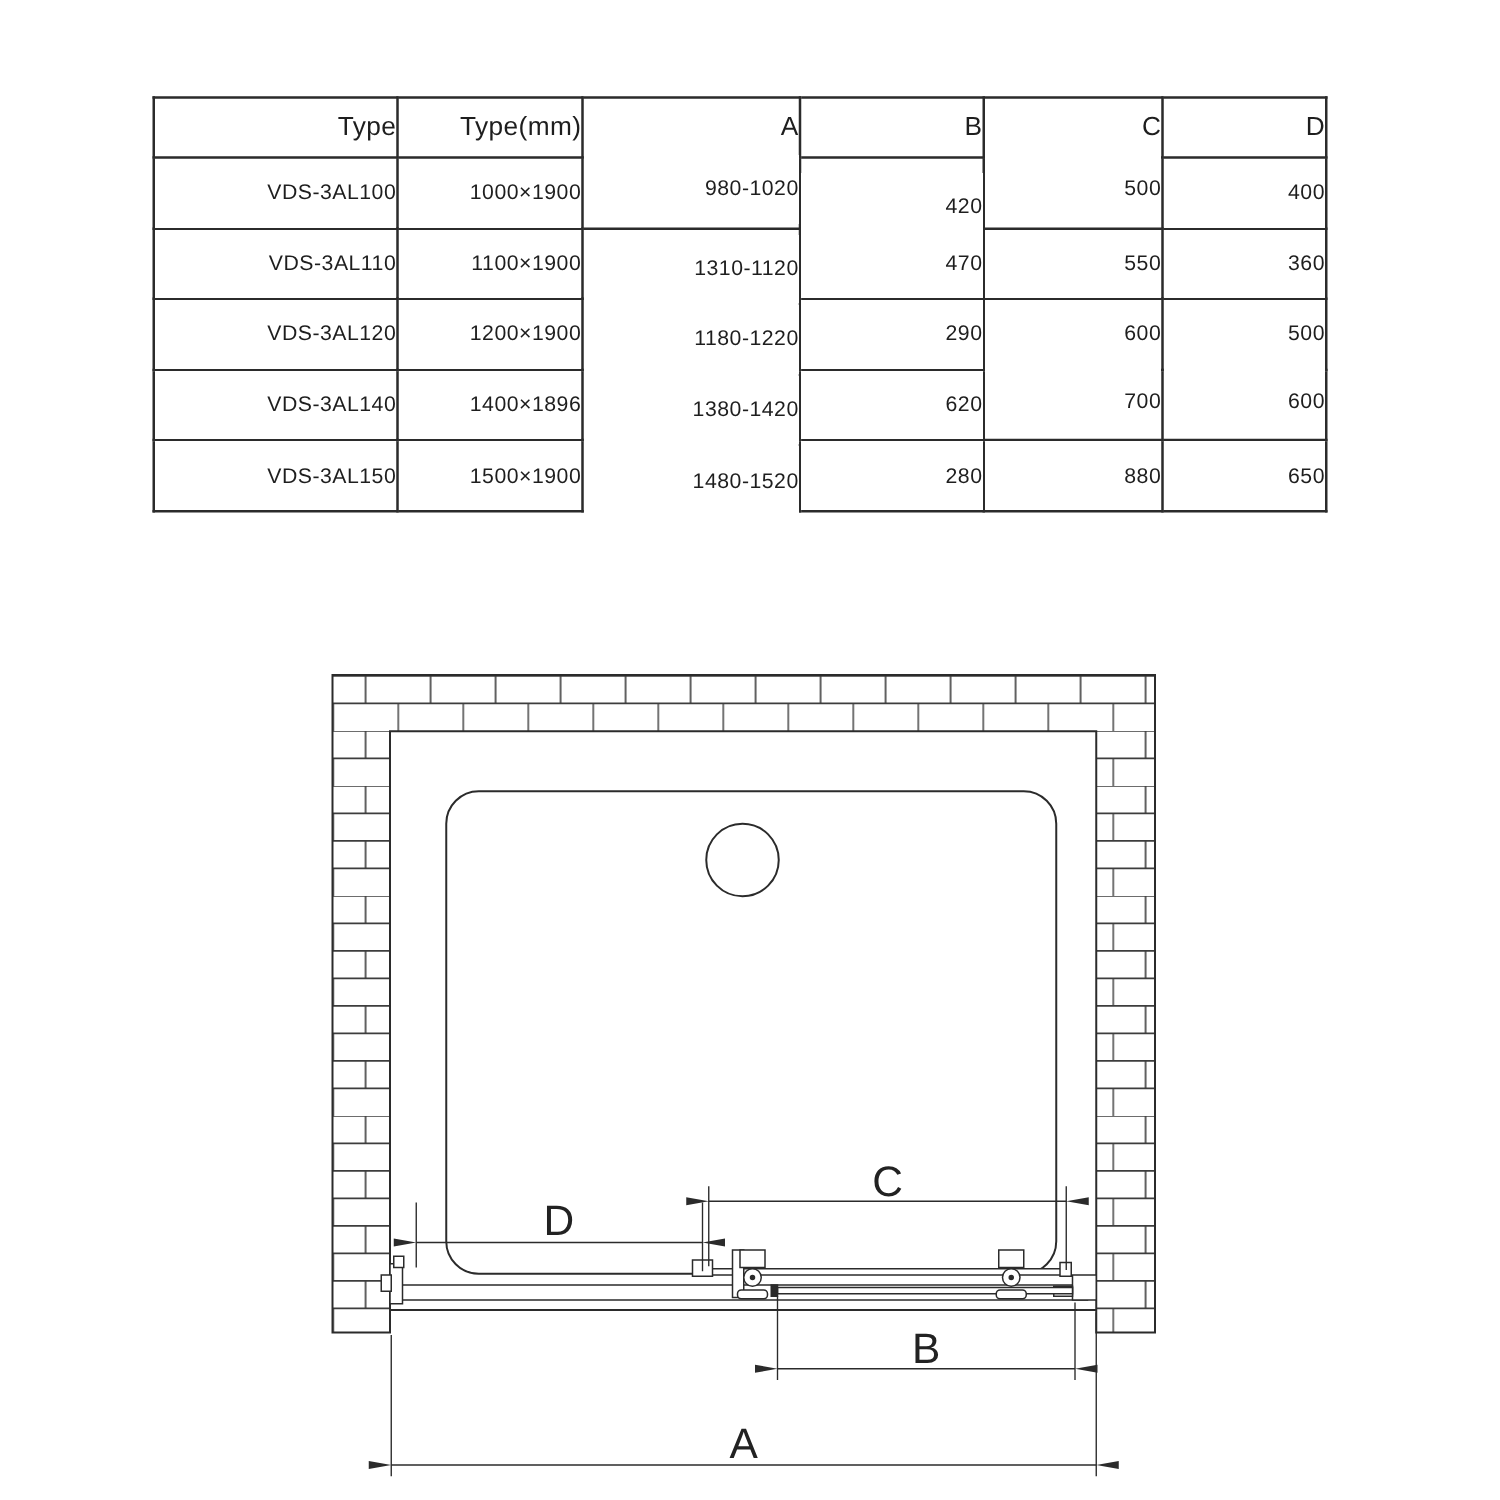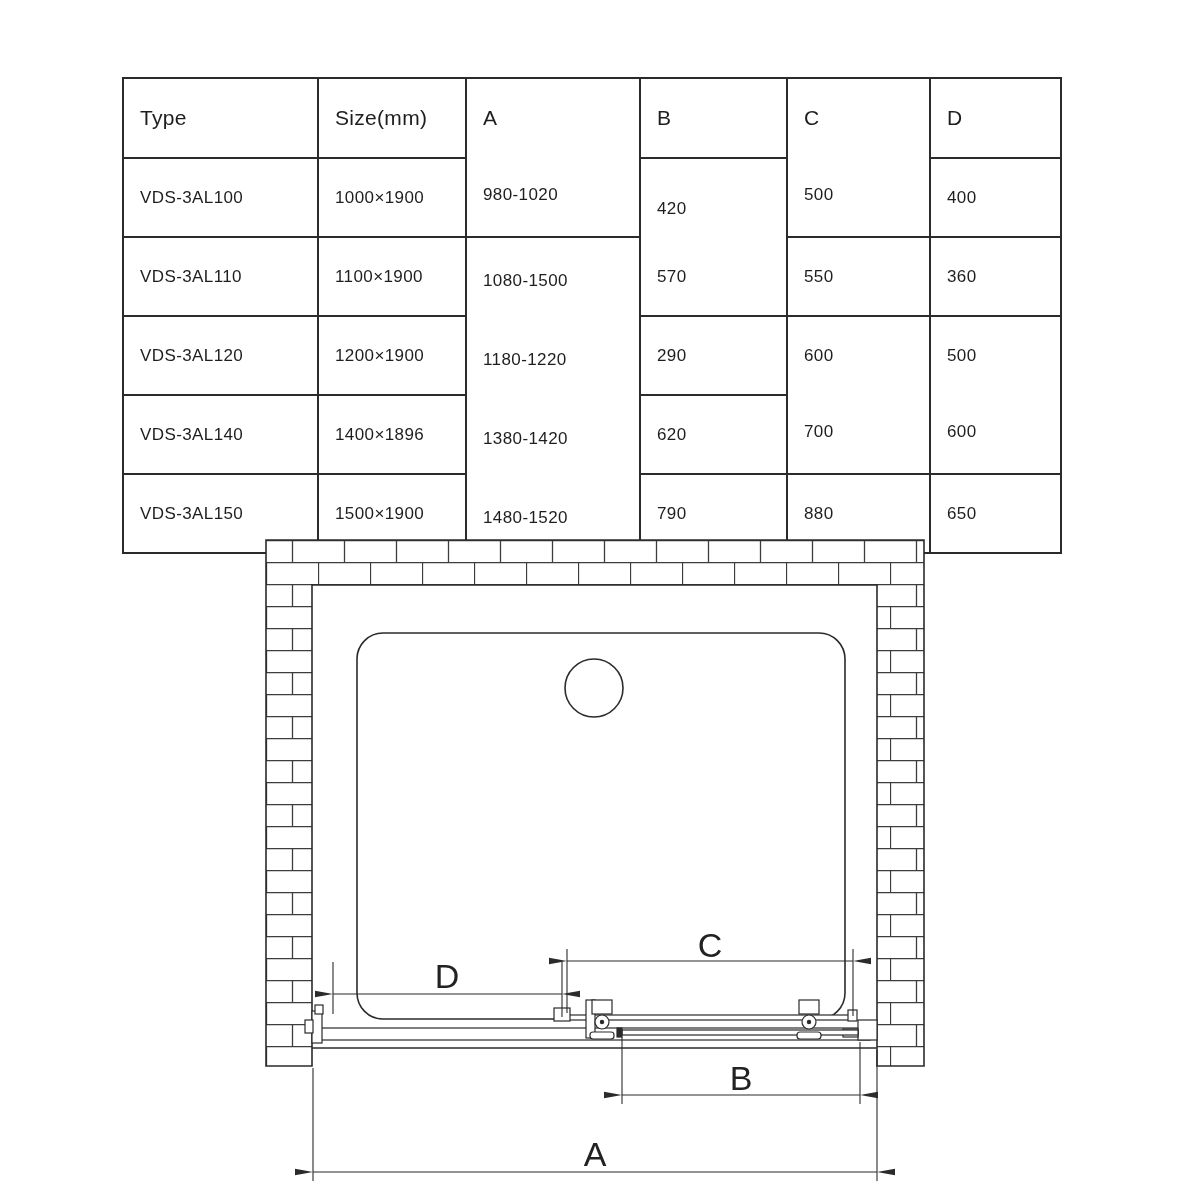--- a/index.html
+++ b/index.html
@@ -2,22 +2,22 @@
 <html><head>
 <meta charset="utf-8">
 <style>
   html,body{margin:0;padding:0;background:#ffffff;}
   .page{position:relative;width:1200px;height:1200px;background:#ffffff;
         font-family:"Liberation Sans",sans-serif;overflow:hidden;}
 
   
   .spec-table{position:absolute;left:122px;top:77px;width:938px;height:333px;
               border-collapse:collapse;table-layout:fixed;color:#1e1e1e;}
-  .spec-table th,.spec-table td{border:2px solid #2b2b2b;text-align:left;
-              vertical-align:middle;font-weight:400;padding:16px;background:#fff;}
+  .spec-table th,.spec-table td{border:2px solid #2b2b2b;text-align:right;
+              vertical-align:middle;font-weight:400;padding:0;background:#fff;}
   .spec-table th{font-size:21px;height:46px;letter-spacing:.3px;}
   .spec-table td{font-size:17px;height:45px;letter-spacing:.4px;position:relative;}
   
   .spec-table tbody tr:nth-child(n+2) td:nth-child(3){top:4px;}
   .spec-table tbody tr:nth-child(1) td:nth-child(3){top:-3px;}
   .spec-table tbody tr:nth-child(1) td:nth-child(4){top:11px;}
   .spec-table tbody tr:nth-child(6) td:nth-child(4){top:2px;}
   .spec-table tbody tr:nth-child(1) td:nth-child(5){top:-3px;}
   .spec-table tbody tr:nth-child(4) td:nth-child(5){top:-3px;}
   .spec-table tbody tr:nth-child(4) td:nth-child(6){top:-3px;}
@@ -38,41 +38,41 @@
       <col style="width:195px">
         <col style="width:148px">
         <col style="width:174px">
       <col style="width:147px">
         <col style="width:143px">
         <col style="width:131px">
     </colgroup>
     <thead>
       <tr>
         <th>Type</th>
-        <th>Size(mm)</th>
+        <th>Type(mm)</th>
         <th>A</th>
         <th>B</th>
         <th>C</th>
         <th>D</th>
       </tr>
     </thead>
     <tbody>
       <tr>
         <td>VDS-3AL100</td>
         <td>1000×1900</td>
         <td>980-1020</td>
         <td>420</td>
         <td>500</td>
         <td>400</td>
       </tr>
       <tr>
         <td>VDS-3AL110</td>
         <td>1100×1900</td>
-        <td>1080-1500</td>
-        <td>570</td>
+        <td>1310-1120</td>
+        <td>470</td>
         <td>550</td>
         <td>360</td>
       </tr>
       <tr>
         <td>VDS-3AL120</td>
         <td>1200×1900</td>
         <td>1180-1220</td>
         <td>290</td>
         <td>600</td>
         <td>500</td>
@@ -82,21 +82,21 @@
         <td>1400×1896</td>
         <td>1380-1420</td>
         <td>620</td>
         <td>700</td>
         <td>600</td>
       </tr>
       <tr>
         <td>VDS-3AL150</td>
         <td>1500×1900</td>
         <td>1480-1520</td>
-        <td>790</td>
+        <td>280</td>
         <td>880</td>
         <td>650</td>
       </tr>
     </tbody>
   </table>
 
   <svg class="drawing" viewBox="250 520 700 680" xmlns="http://www.w3.org/2000/svg">
     <defs>
       <pattern id="brick" x="266" y="540" width="52" height="44" patternUnits="userSpaceOnUse">
         <rect width="52" height="44" fill="#ffffff"></rect>

